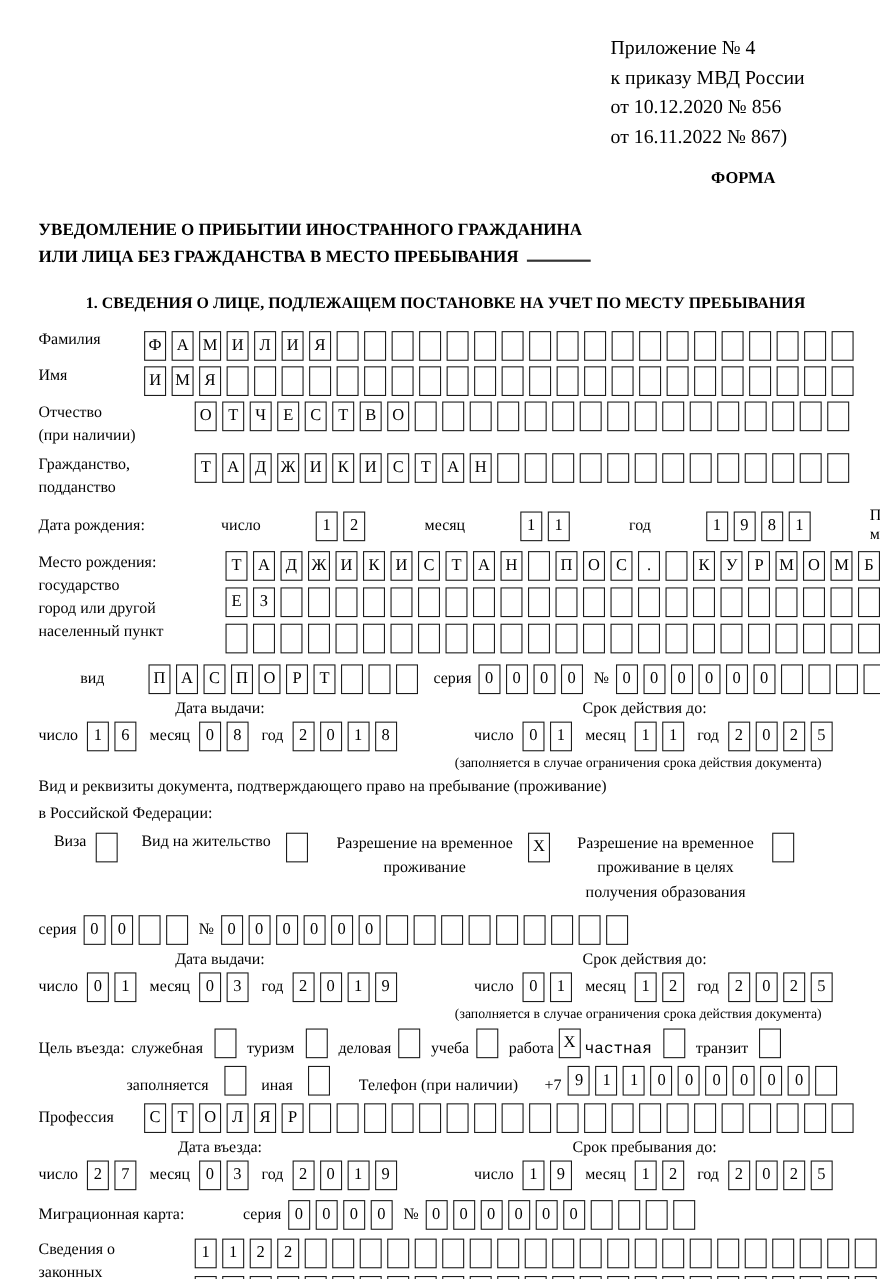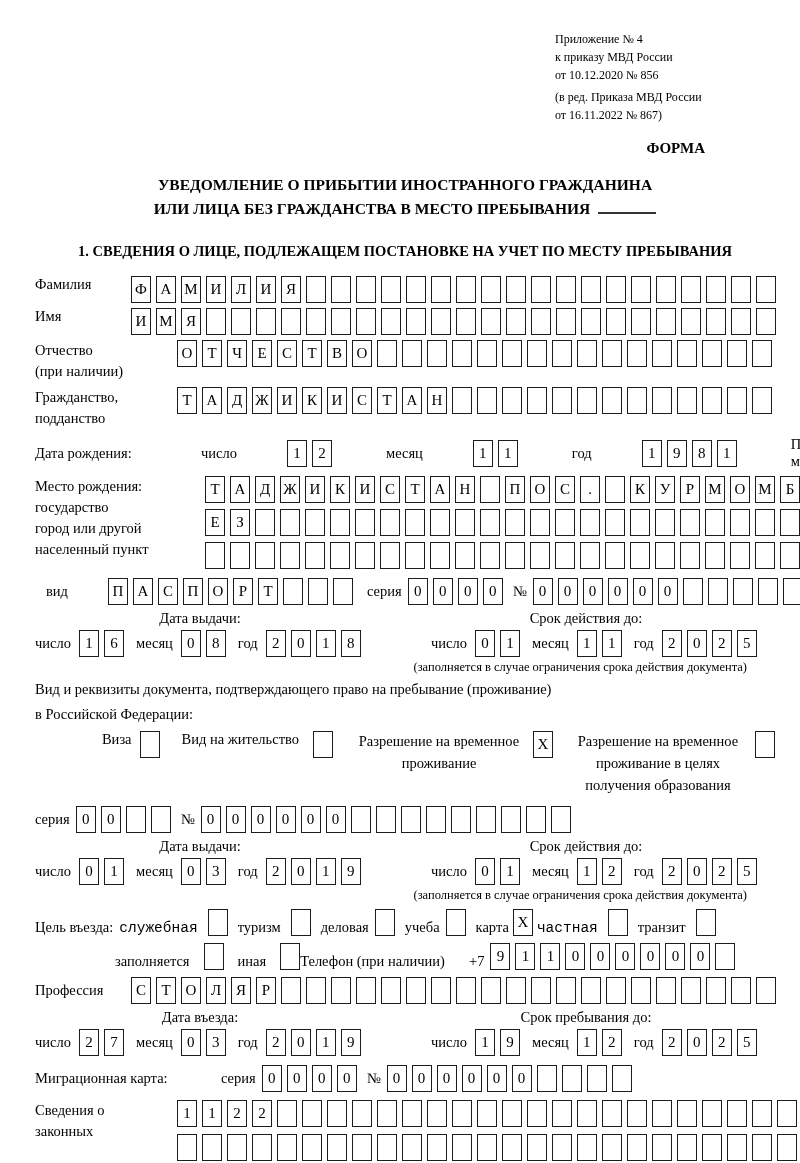--- a/index.html
+++ b/index.html
@@ -4,25 +4,25 @@
 <style>
   html,body { margin:0; padding:0; background:#fff; }
   body {
     width:800px; height:1163px; overflow:hidden;
     font-family:"Liberation Serif", "DejaVu Serif", serif;
     color:#000; font-size:14.5px;
   }
   .page { padding:30px 25px 0 35px; }
 
   
-  .hdr { margin-left:520px; font-size:12px; line-height:1.5; }
+  .hdr { margin-left:520px; font-size:18px; line-height:1.5; }
   .hdr .gap { margin-top:4px; }
   .forma { text-align:right; margin:16px 70px 0 0; font-weight:bold; font-size:15px; }
 
-  .title { text-align:center; font-weight:bold; font-size:15.5px; line-height:1.55; margin-top:16px; }
+  .title { text-align:left; font-weight:bold; font-size:15.5px; line-height:1.55; margin-top:27px; }
   .blankline { display:inline-block; width:58px; border-bottom:2px solid #333; height:14px; margin-left:8px; }
   .sec-heading { text-align:center; font-weight:bold; font-size:14.5px; margin-top:22px; margin-bottom:16px; }
 
   
   .cellrow { display:inline-flex; gap:5px; flex:none; }
   .cell, .cb {
     box-sizing:border-box; flex:none; display:inline-block;
     width:20px; height:27px; border:1.7px solid #1c1c1c; background:#fff;
     text-align:center; font-size:15px; line-height:24px;
   }
@@ -41,37 +41,36 @@
   .dp-l .dp-h { width:330px; }
   .dp-r .dp-h { width:310px; }
   .dgroup { display:flex; align-items:center; gap:5px; }
   .dgroup .t { margin-right:3px; }
   .dgroup .t2 { margin-left:7px; margin-right:3px; }
   .note { text-align:right; margin-right:28px; font-size:12.5px; margin-top:3px; margin-bottom:6px; }
 
   .para { margin:4px 0 8px 0; }
 
   
-  .resopts { display:flex; align-items:flex-start; margin:6px 0 10px 14px;justify-content:flex-end; }
+  .resopts { display:flex; align-items:flex-start; margin:6px 0 10px 14px; }
   .opt { display:flex; align-items:flex-start; }
   .opt .cb { margin-top:0; }
   .optlbl-c { text-align:center; line-height:1.5; }
 
   .purline { display:flex; align-items:flex-end; margin-bottom:7px; }
 </style>
 </head>
 <body>
 
 <div class="page">
 
   <div class="hdr">
     <div>Приложение № 4</div>
     <div>к приказу МВД России</div>
     <div>от 10.12.2020 № 856</div>
-    <div class="gap">(в ред. Приказа МВД России</div>
     <div>от 16.11.2022 № 867)</div>
   </div>
   <div class="forma">ФОРМА</div>
 
   <div class="title">
     <div>УВЕДОМЛЕНИЕ О ПРИБЫТИИ ИНОСТРАННОГО ГРАЖДАНИНА</div>
     <div><span>ИЛИ ЛИЦА БЕЗ ГРАЖДАНСТВА В МЕСТО ПРЕБЫВАНИЯ</span><span class="blankline"></span></div>
   </div>
 
   <div class="sec-heading">1. СВЕДЕНИЯ О ЛИЦЕ, ПОДЛЕЖАЩЕМ ПОСТАНОВКЕ НА УЧЕТ ПО МЕСТУ ПРЕБЫВАНИЯ</div>
@@ -314,21 +313,21 @@
           <span class="cell"></span>
           <span class="cell"></span>
           <span class="cell"></span>
           <span class="cell"></span>
           <span class="cell"></span>
         </div>
     </div>
   </div>
 
 
-  <div class="frow inl" style="margin-left:11px;">
+  <div class="frow inl" style="margin-left:38px;">
     <span class="lbl" style="width:62px;">вид</span>
     <span class="cellrow">
         <span class="cell">П</span>
         <span class="cell">А</span>
         <span class="cell">С</span>
         <span class="cell">П</span>
         <span class="cell">О</span>
         <span class="cell">Р</span>
         <span class="cell">Т</span>
         <span class="cell"></span>
@@ -499,42 +498,42 @@
             <span class="cell">2</span>
             <span class="cell">5</span>
           </span>
       </div>
     </div>
   </div>
   <div class="note">(заполняется в случае ограничения срока действия документа)</div>
 
   <div class="purline">
     <span>Цель въезда:</span>
-    <span style="margin-left:6px;font-family:Liberation Mono, monospace;">служебная</span>
+    <span style="margin-left:6px;">служебная</span>
     <span class="cb ml10"></span>
     <span class="ml10">туризм</span>
     <span class="cb ml10"></span>
     <span class="ml10">деловая</span>
     <span class="cb" style="margin-left:6px;"></span>
     <span class="ml10">учеба</span>
     <span class="cb" style="margin-left:6px;"></span>
-    <span class="ml10">карта</span>
+    <span class="ml10">работа</span>
     <span class="cb" style="margin-left:4px;">X</span>
     <span style="margin-left:4px;font-family:Liberation Mono, monospace;">частная</span>
     <span class="cb ml10"></span>
     <span class="ml10">транзит</span>
     <span class="cb ml10"></span>
   </div>
 
   <div class="purline" style="margin-left:80px;">
     <span>заполняется</span>
     <span class="cb ml14"></span>
     <span class="ml14">иная</span>
     <span class="cb ml14"></span>
-    <span style="">Телефон (при наличии)</span>
+    <span style="margin-left:26px;">Телефон (при наличии)</span>
     <span style="margin-left:24px;">+7</span>
     <span class="cellrow" style="margin-left:6px;">
         <span class="cell">9</span>
         <span class="cell">1</span>
         <span class="cell">1</span>
         <span class="cell">0</span>
         <span class="cell">0</span>
         <span class="cell">0</span>
         <span class="cell">0</span>
         <span class="cell">0</span>

